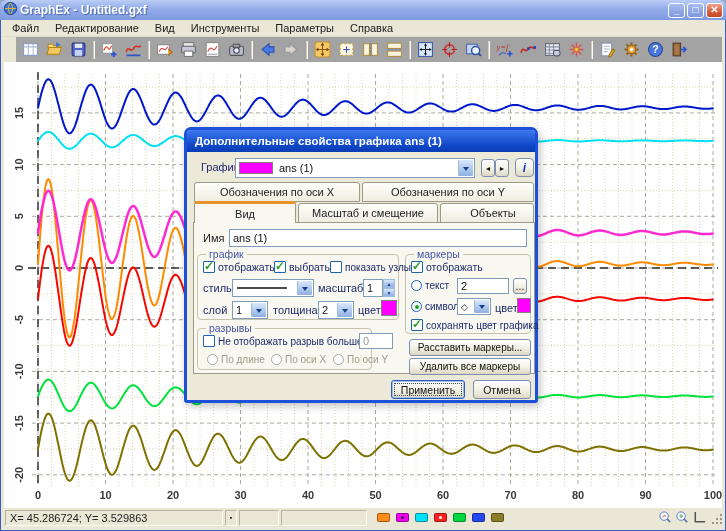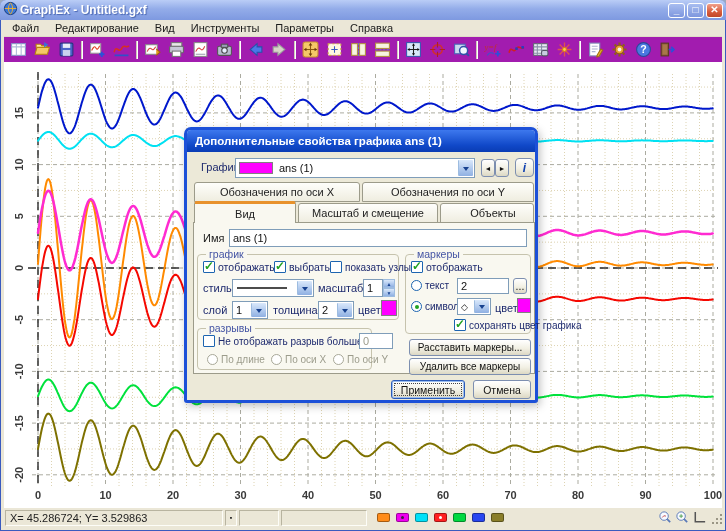--- a/index.html
+++ b/index.html
@@ -12,21 +12,21 @@
   #titlebar .title{color:#fff;font-size:12px;font-weight:bold;text-shadow:1px 1px 1px #4A66B0;margin-left:2px;white-space:nowrap;}
   .winbtn{width:17px;height:15px;margin-left:2px;border-radius:3px;border:1px solid #fff;
     display:flex;align-items:center;justify-content:center;color:#fff;font-size:10px;font-weight:bold;line-height:1;}
   .winbtn.min,.winbtn.max{background:linear-gradient(#A8BDF0,#7E97DE);}
   .winbtn.close{background:linear-gradient(#F0A08A,#D85C3C 60%,#C04828);}
   #titlebar .spacer{flex:1;}
   
   #menubar{position:absolute;left:4px;top:20px;right:4px;height:17px;background:#EBE7D7;display:flex;align-items:center;z-index:4;border-bottom:1px solid #E0DCC8;}
   .menu-item{padding:1px 8px;font-size:11px;color:#1a1a1a;white-space:nowrap;}
   
-  #toolbar{position:absolute;left:4px;top:37px;right:4px;height:25px;background:#a21caf;display:flex;align-items:center;z-index:4;padding-left:2px;}
+  #toolbar{position:absolute;left:16px;top:37px;right:4px;height:25px;background:#a3a3a3;display:flex;align-items:center;z-index:4;padding-left:2px;}
   .tbtn{width:24px;height:23px;display:flex;align-items:center;justify-content:center;border:1px solid transparent;border-radius:2px;}
   .tbtn svg{width:17px;height:17px;}
   .tsep{width:7px;height:20px;position:relative;}
   .tsep::after{content:"";position:absolute;left:3px;top:1px;bottom:1px;width:1px;background:#CFCBB8;box-shadow:1px 0 0 #fff;}
   
   #plot-wrap{position:absolute;left:4px;top:62px;width:718px;height:445px;background:#FFFFFF;z-index:1;}
   #plot-svg{position:absolute;left:0;top:0;}
   #plot-svg text.tick{font-family:"Liberation Sans",sans-serif;font-size:11px;font-weight:bold;fill:#3A3A3A;text-anchor:middle;}
   
   #statusbar{position:absolute;left:4px;right:4px;bottom:4px;height:20px;background:#EBE7D7;display:flex;align-items:center;z-index:6;font-size:11px;color:#222;border-top:1px solid #fff;}
@@ -561,21 +561,21 @@
     <div class="rb" style="left:224px;top:171px;z-index:4;">
       <span class="circ sel"></span>
       <span>символ</span>
     </div>
     <div class="field" style="position:absolute;left:270px;top:168px;width:34px;height:17px;z-index:4;font-size:9px;">
       <span>◇</span>
       <span class="dd"></span>
     </div>
     <div class="dlg" style="left:308px;top:172px;z-index:4;">цвет</div>
     <div class="cswatch" style="left: 330px; top: 168px; width: 14px; height: 15px; z-index: 4; background: rgb(255, 0, 255);"></div>
-    <div class="cb" style="left:224px;top:189px;z-index:4;font-size:10px;margin-left:43px;">
+    <div class="cb" style="left:224px;top:189px;z-index:4;font-size:10px;">
       <span class="box checked"></span>
       <span>сохранять цвет графика</span>
     </div>
     <div class="xpbtn" style="position:absolute;left:222px;top:209px;width:122px;height:17px;z-index:4;font-size:10px;">Расставить маркеры...</div>
     <div class="xpbtn" style="position:absolute;left:222px;top:228px;width:122px;height:17px;z-index:4;font-size:10px;">Удалить все маркеры</div>
 
     <div class="xpbtn default" style="position:absolute;left:204px;top:250px;width:74px;height:19px;z-index:4;">Применить</div>
     <div class="xpbtn" style="position:absolute;left:286px;top:250px;width:58px;height:19px;z-index:4;">Отмена</div>
   </div>
 

